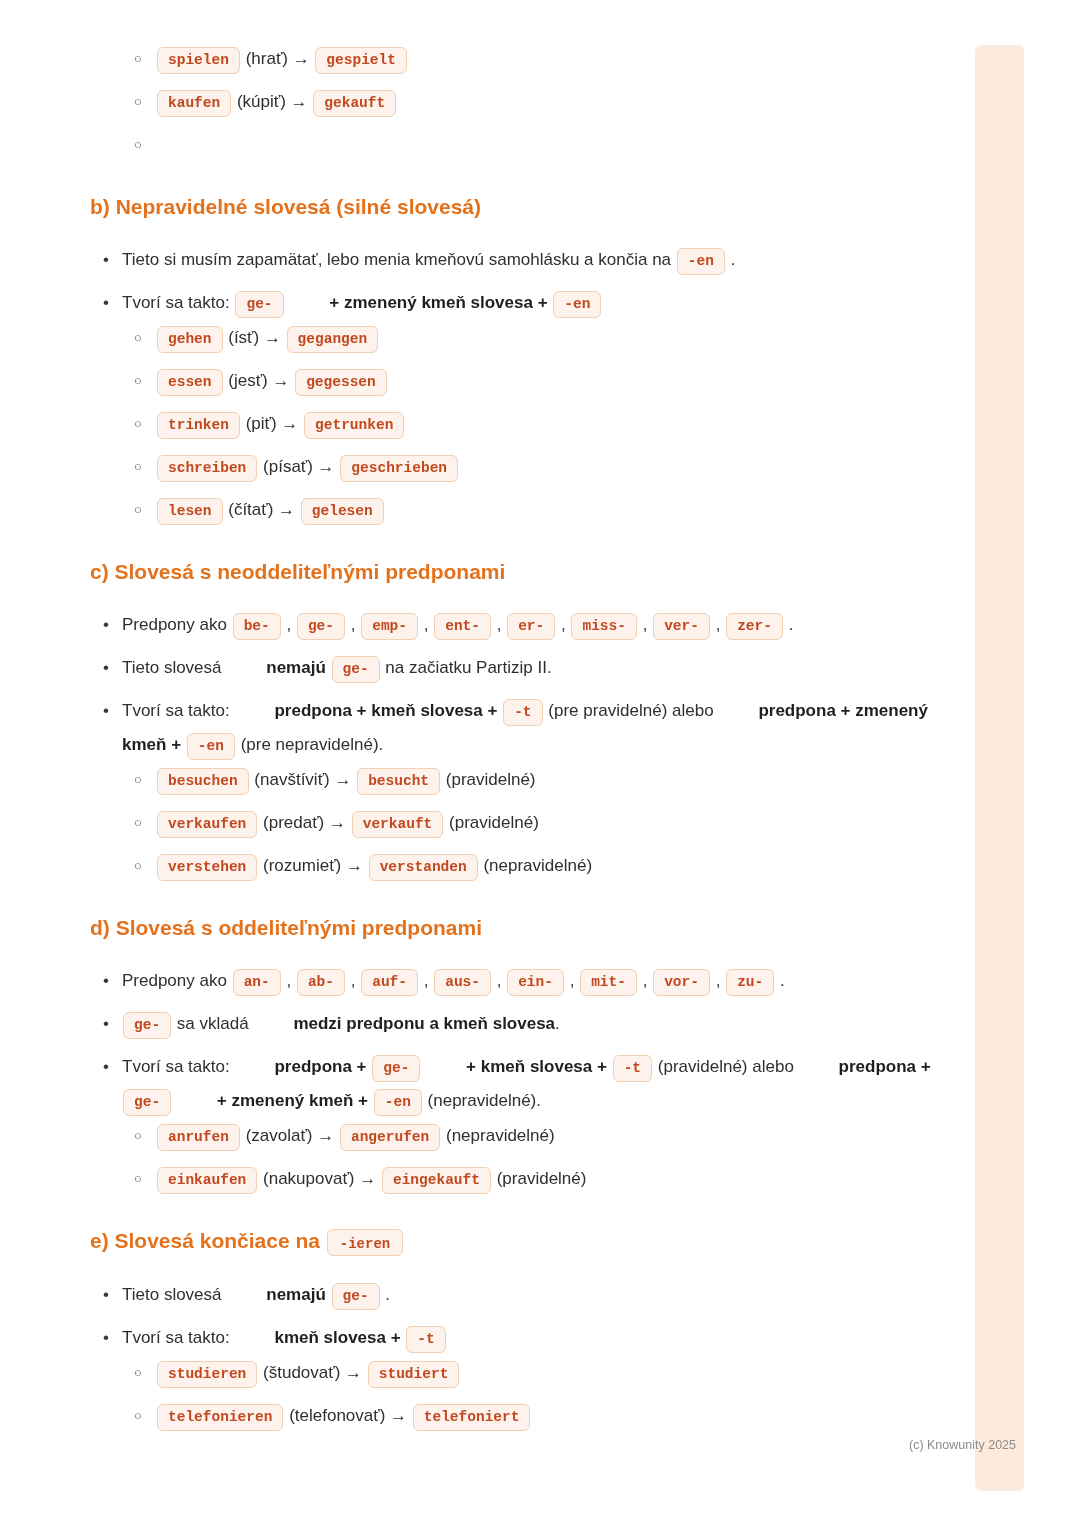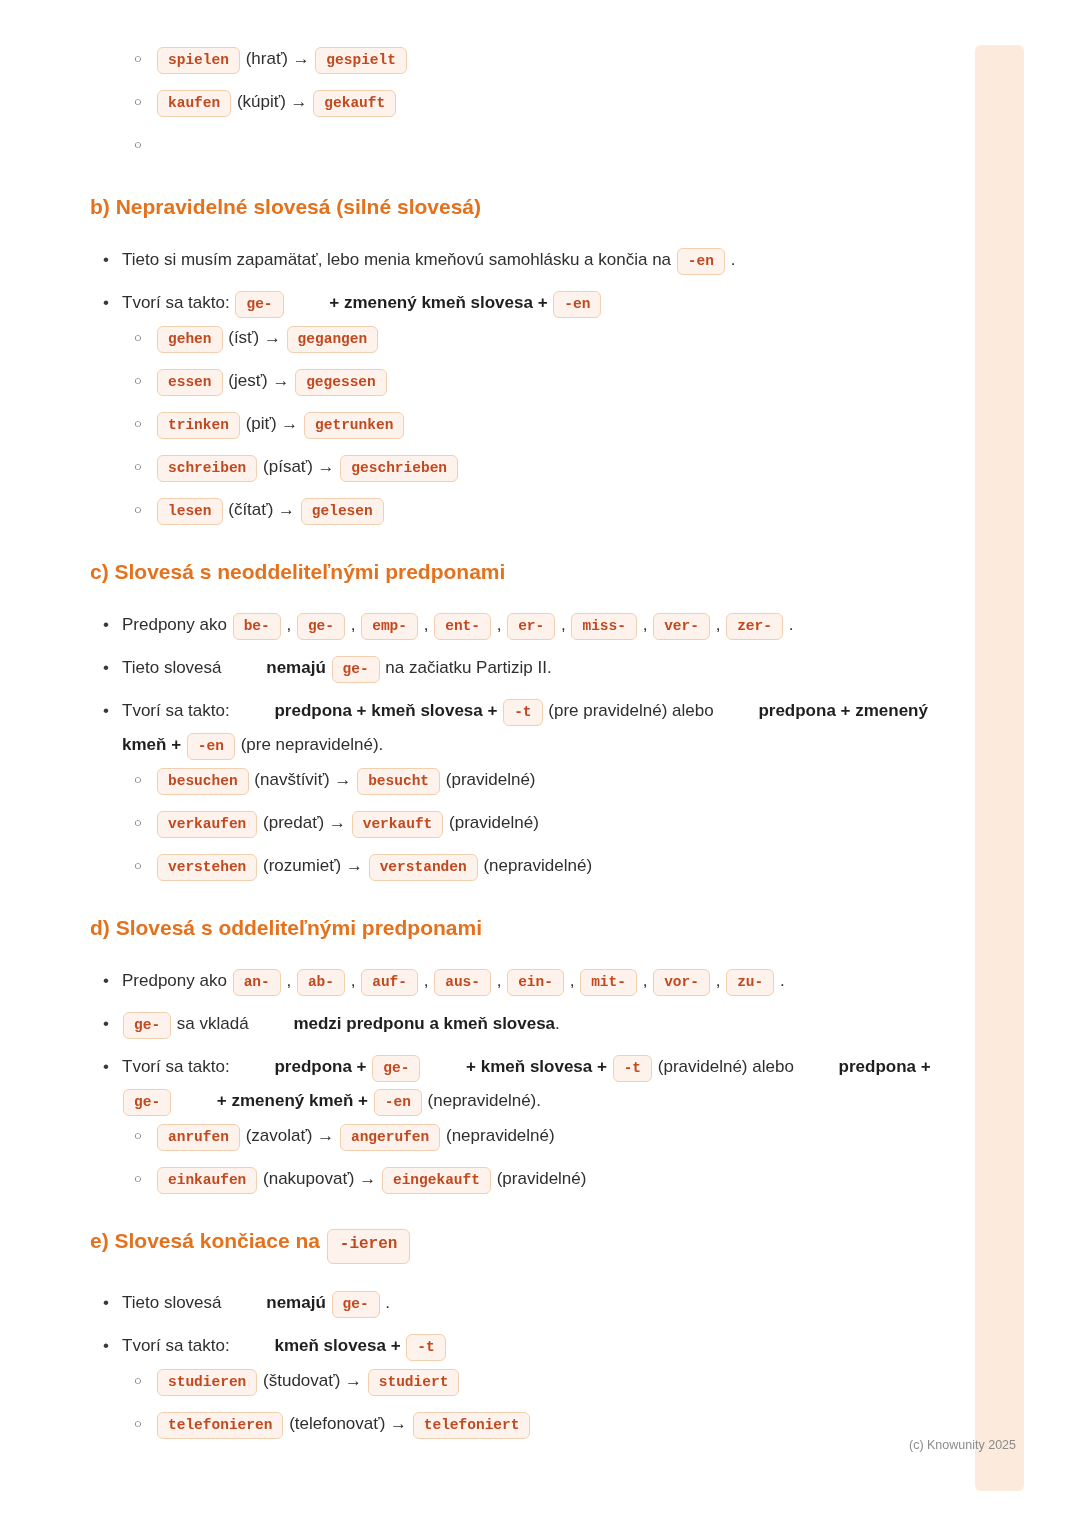--- a/index.html
+++ b/index.html
@@ -36,21 +36,21 @@
     font-size:14.5px; line-height:20px;
     color:var(--code-text,#c2491f);
     background:var(--code-bg,#fdf3ec);
     border:1.5px solid var(--code-border,#f2cfae);
     border-radius:6px;
     padding:2px 10px 3px 10px;
     white-space:nowrap;
     vertical-align:baseline;
     margin:0 1px;
   }
-  h2.heading .chip { font-size:16px; line-height:22px; padding:3px 12px 8px 12px; }
+  h2.heading .chip { font-size:14px; line-height:22px; padding:3px 12px 0 12px; }
   .watermark {
     position:absolute; top:1438px; right:64px;
     font-size:12.5px; color:var(--muted,#8b8b8b); z-index:2;margin-left:20px;
   }
 </style>
 </head>
 <body style="--accent: #e4711c; --code-text: #c2491f; --code-bg: #fdf3ec; --code-border: #f2cfae; --text: #2f2f2f; --stripe: #fcebdc; --muted: #8b8b8b;">
 
 <div class="stripe"></div>
 

